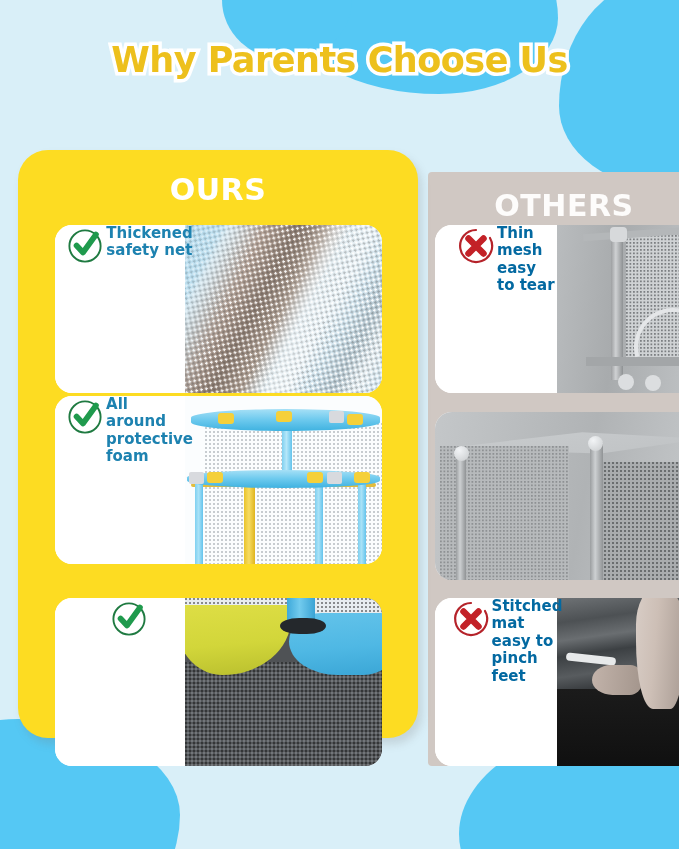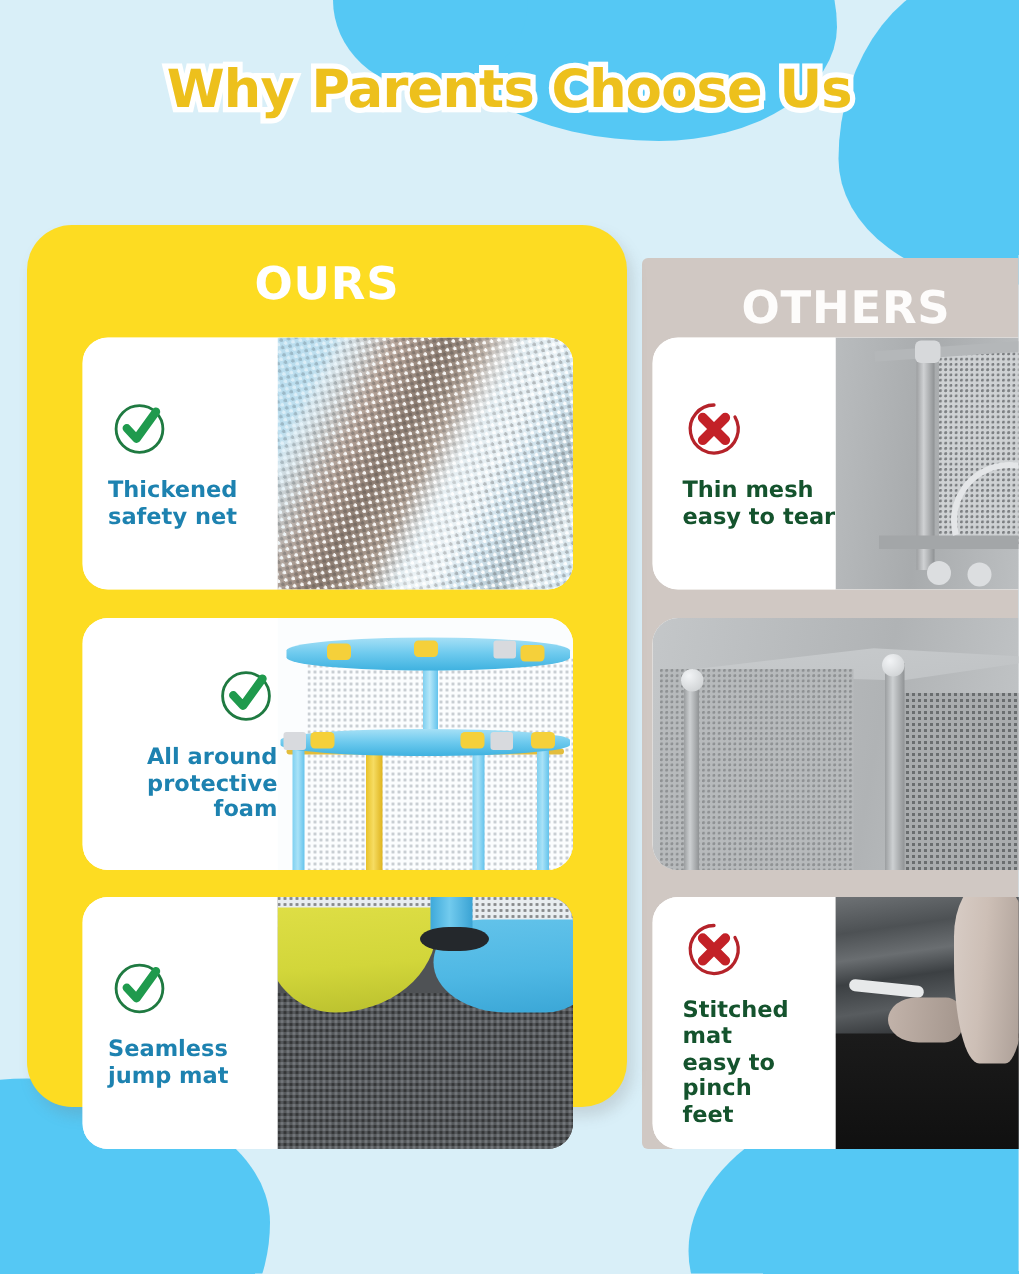--- a/index.html
+++ b/index.html
@@ -113,54 +113,54 @@
   
   .card {
     position: absolute;
     background: #ffffff;
     border-radius: 17px;
     overflow: hidden;
     display: flex;
   }
   .card-ours { left: 37px; width: 327px; height: 168px; }
   .card-o1 { top: 75px; }
-  .card-o2 { top: 262px; text-align: right; }
+  .card-o2 { top: 246px; }
   .card-o3 { top: 448px; }
 
   .card-others {
     left: 7px; width: 268px; height: 168px;
     border-radius: 17px 0 0 17px;
   }
   .card-x1 { top: 53px; }
   .card-x2 { top: 240px; }
   .card-x3 { top: 426px; }
 
   .card-text {
     width: 130px;
     flex: 0 0 130px;
     padding: 0 0 0 17px;
     display: flex;
-    flex-direction: column;
+    flex-direction: row;
     justify-content: center;
     background: #ffffff;
     position: relative;
     z-index: 2;
   }
   .card-others .card-text { width: 122px; flex: 0 0 122px; padding-left: 20px; }
 
   .icon-badge { margin-bottom: 6px; }
 
   .card-label {
     font-size: 15px;
     font-weight: 700;
     line-height: 1.16;
     font-family: "DejaVu Sans", sans-serif;
   }
   .label-good { color: #1d82b0; }
-  .label-bad  { color: #14532d; }
+  .label-bad  { color: #0369a1; }
 
   .card-photo { flex: 1 1 auto; position: relative; overflow: hidden; }
 
   
   .photo-net {
     background:
       linear-gradient(118deg,
         #cfe7f2 0%, #cfe7f2 13%,
         #e9eef0 16%, #b9a79c 28%,
         #8d7d72 40%, #ad9e92 50%,
@@ -500,22 +500,20 @@
   </div>
 
   <div class="card card-ours card-o3">
     <div class="card-text">
       <div class="icon-badge">
         <svg width="42" height="42" viewBox="0 0 42 42">
           <circle cx="21" cy="21" r="15.6" fill="none" stroke="#1f7a41" stroke-width="1.9"></circle>
           <path d="M12.5 20.5 L19 27.5 L32 9.5" fill="none" stroke="#1f9a4d" stroke-width="5.6" stroke-linecap="round" stroke-linejoin="round"></path>
         </svg>
       </div>
-      <div class="card-label label-good" style="white-space:pre-line">Seamless
-jump mat</div>
     </div>
     <div class="card-photo photo-mat">
       <div class="mat-topmesh"></div>
       <div class="mat-surface"></div>
       <div class="pad-yellow"></div>
       <div class="pad-blue"></div>
       <div class="mat-post"></div>
       <div class="mat-cap"></div>
     </div>
   </div>

